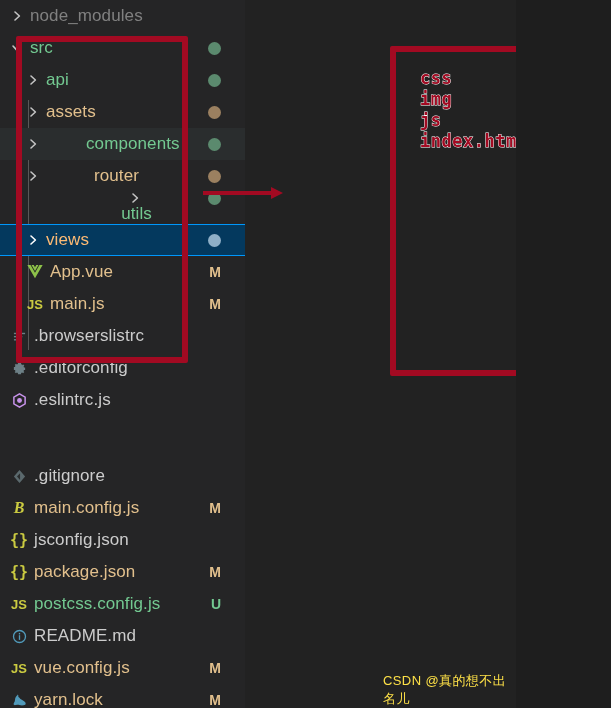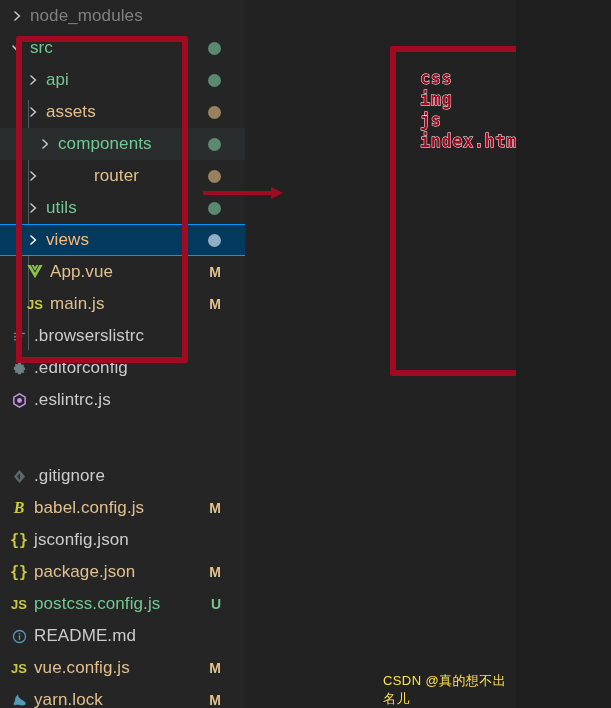--- a/index.html
+++ b/index.html
@@ -187,39 +187,39 @@
         </div>
         <div class="row" style="padding-left: 24px;">
           <span class="twisty">
             <svg width="12" height="12" viewBox="0 0 12 12">
               <path d="M4 2 L8.4 6 L4 10" fill="none" stroke="#C5C5C5" stroke-width="1.6" stroke-linecap="round" stroke-linejoin="round"></path>
             </svg>
           </span>
           <span class="label" style="color: rgb(226, 192, 141);">assets</span>
           <span class="dot" style="background: rgb(155, 128, 96);"></span>
         </div>
-        <div class="row hover" style="padding-left: 36px;">
+        <div class="row hover" style="padding-left: 24px; gap: 40px;">
           <span class="twisty">
             <svg width="12" height="12" viewBox="0 0 12 12">
               <path d="M4 2 L8.4 6 L4 10" fill="none" stroke="#C5C5C5" stroke-width="1.6" stroke-linecap="round" stroke-linejoin="round"></path>
             </svg>
           </span>
           <span class="label" style="color: rgb(115, 201, 145);">components</span>
           <span class="dot" style="background: rgb(91, 138, 110);"></span>
         </div>
         <div class="row" style="padding-left: 24px; gap: 48px;">
           <span class="twisty">
             <svg width="12" height="12" viewBox="0 0 12 12">
               <path d="M4 2 L8.4 6 L4 10" fill="none" stroke="#C5C5C5" stroke-width="1.6" stroke-linecap="round" stroke-linejoin="round"></path>
             </svg>
           </span>
           <span class="label" style="color: rgb(226, 192, 141);">router</span>
           <span class="dot" style="background: rgb(155, 128, 96);"></span>
         </div>
-        <div class="row" style="padding-left: 24px;">
+        <div class="row" style="padding-left: 24px; flex-direction: column;">
           <span class="twisty">
             <svg width="12" height="12" viewBox="0 0 12 12">
               <path d="M4 2 L8.4 6 L4 10" fill="none" stroke="#C5C5C5" stroke-width="1.6" stroke-linecap="round" stroke-linejoin="round"></path>
             </svg>
           </span>
           <span class="label" style="color: rgb(115, 201, 145);">utils</span>
           <span class="dot" style="background: rgb(91, 138, 110);"></span>
         </div>
         <div class="row selected" style="padding-left: 24px;">
           <span class="twisty">
@@ -281,21 +281,21 @@
               <path fill="#6D8086" d="M8 1 2 8l6 7 6-7z" opacity="0.75"></path>
               <path fill="#2A2D2E" d="M8.6 4.4 5.3 8l3.3 3.6z"></path>
             </svg>
           </span>
           <span class="label" style="color: rgb(204, 204, 204);">.gitignore</span>
         </div>
         <div class="row" style="padding-left: 8px;">
           <span class="fileicon">
             <span style="color:#CBCB41;font-size:16px;font-weight:bold;font-style:italic;font-family:'Liberation Serif',serif;">B</span>
           </span>
-          <span class="label" style="color: rgb(226, 192, 141);">babel.config.js</span>
+          <span class="label" style="color: rgb(226, 192, 141);">main.config.js</span>
           <span class="badge" style="color: rgb(226, 192, 141);">M</span>
         </div>
         <div class="row" style="padding-left: 8px;">
           <span class="fileicon">
             <span style="color:#CBCB41;font-size:15px;font-weight:bold;font-family:'DejaVu Sans Mono',monospace;">{}</span>
           </span>
           <span class="label" style="color: rgb(204, 204, 204);">jsconfig.json</span>
         </div>
         <div class="row" style="padding-left: 8px;">
           <span class="fileicon">

